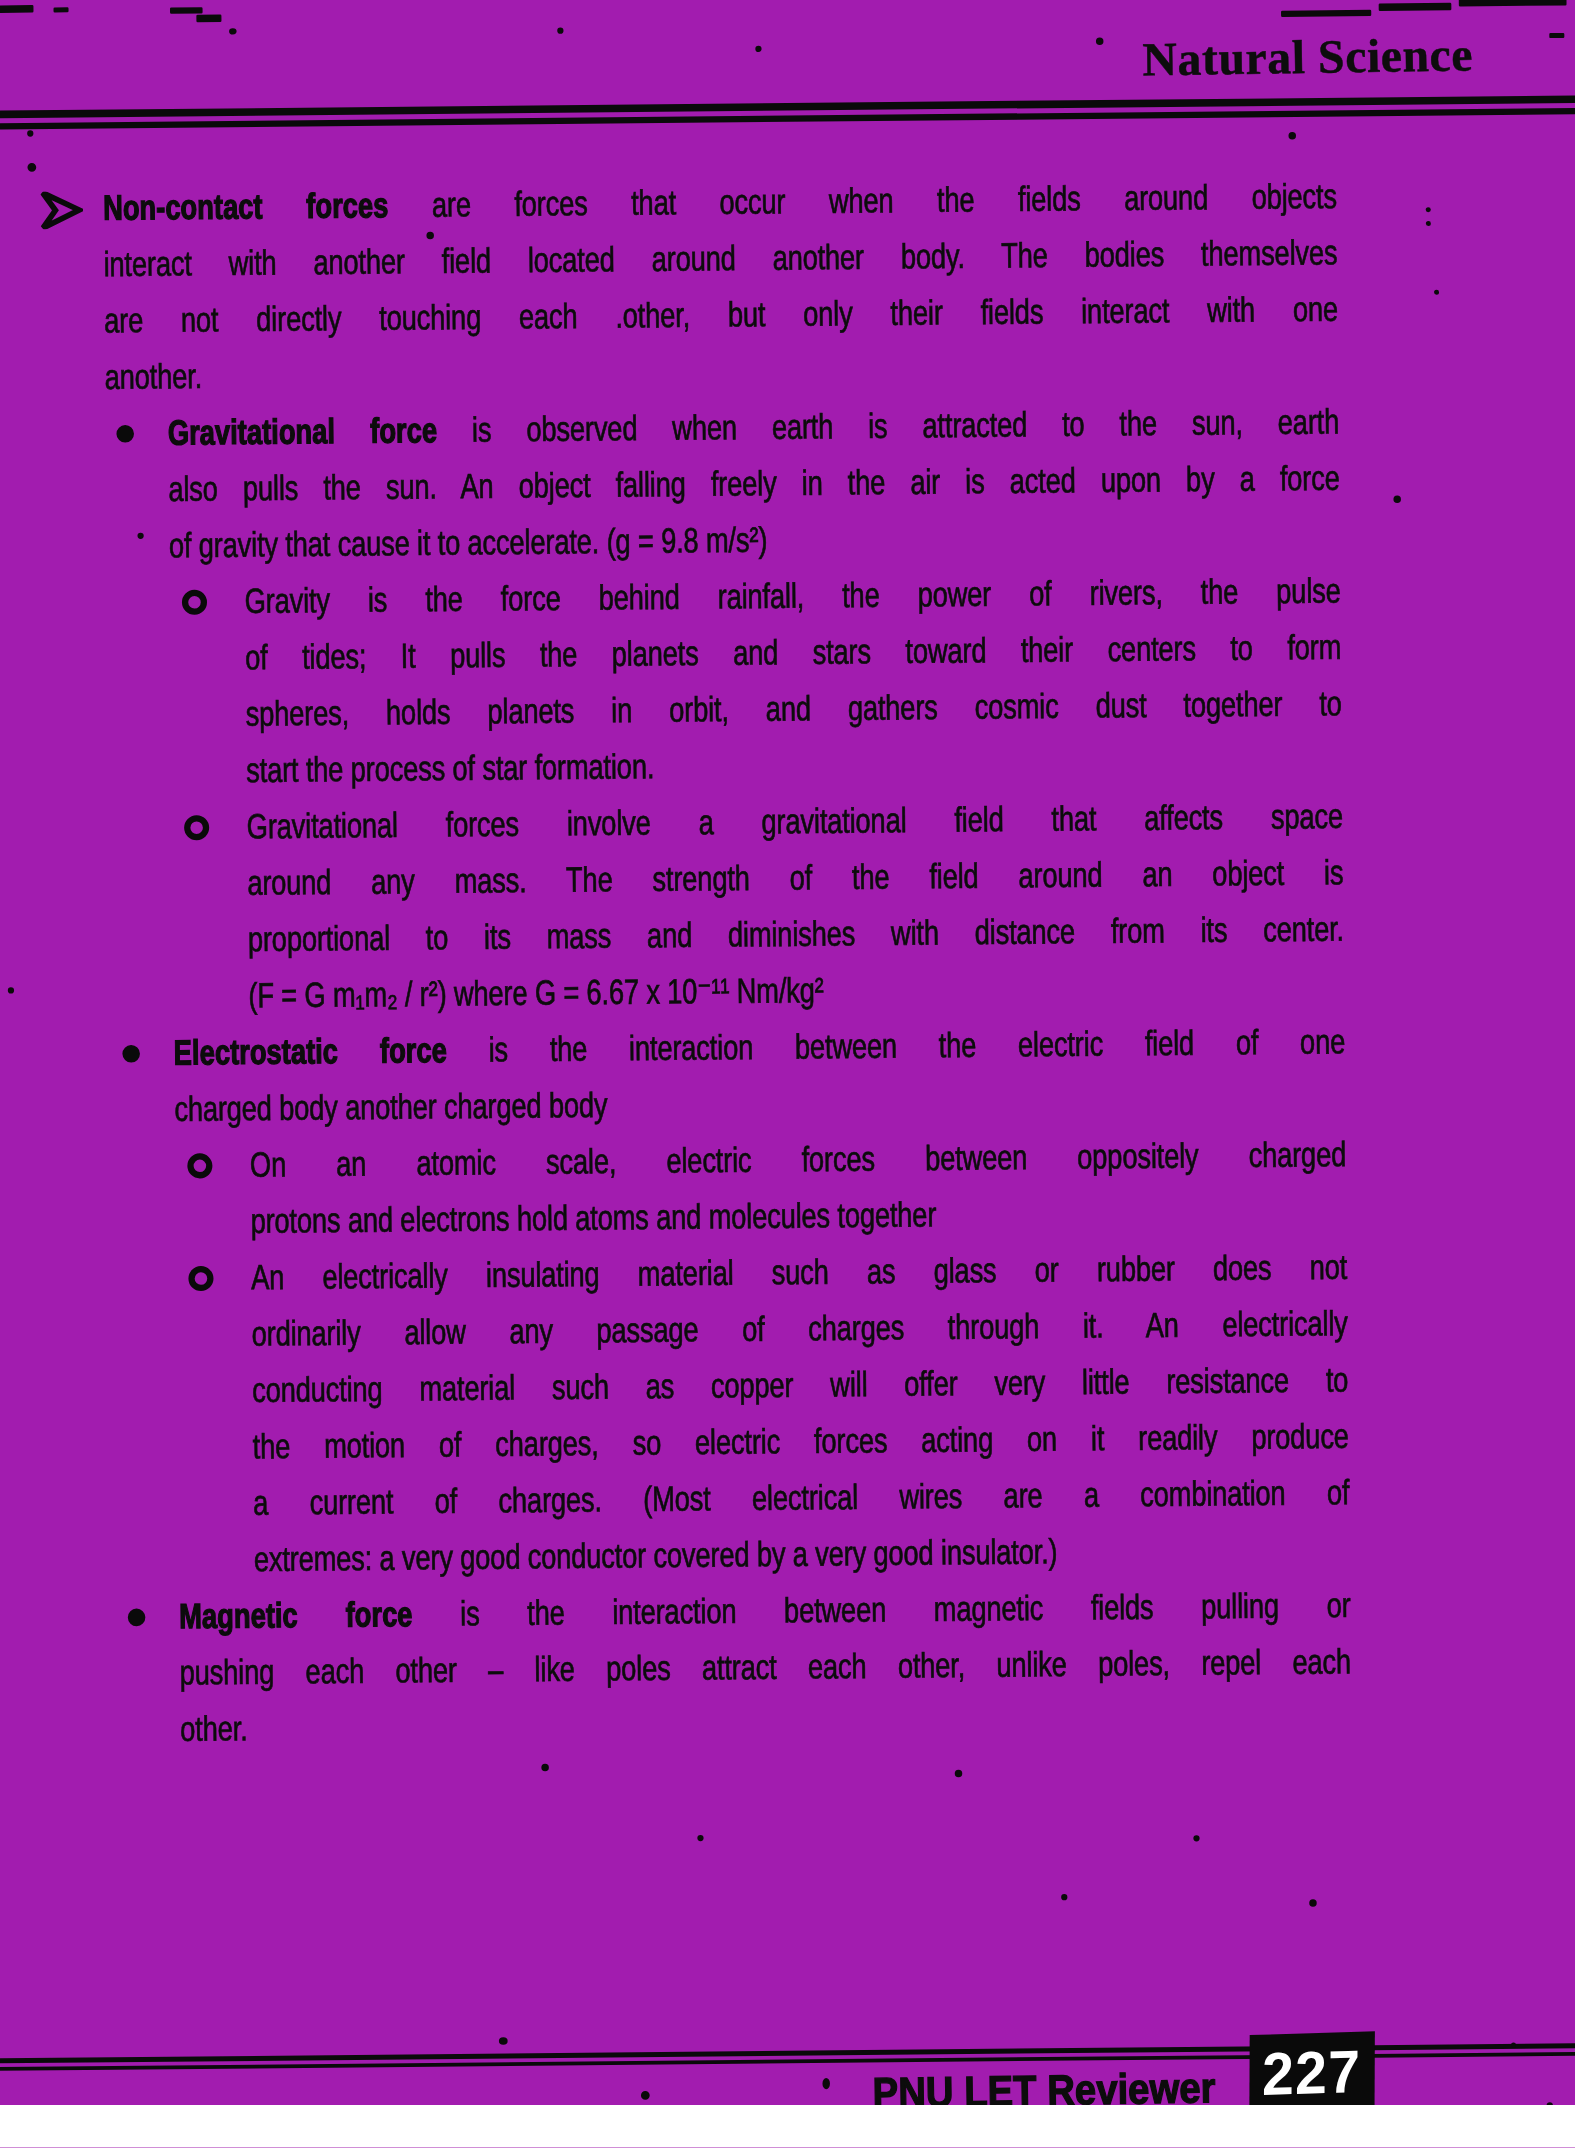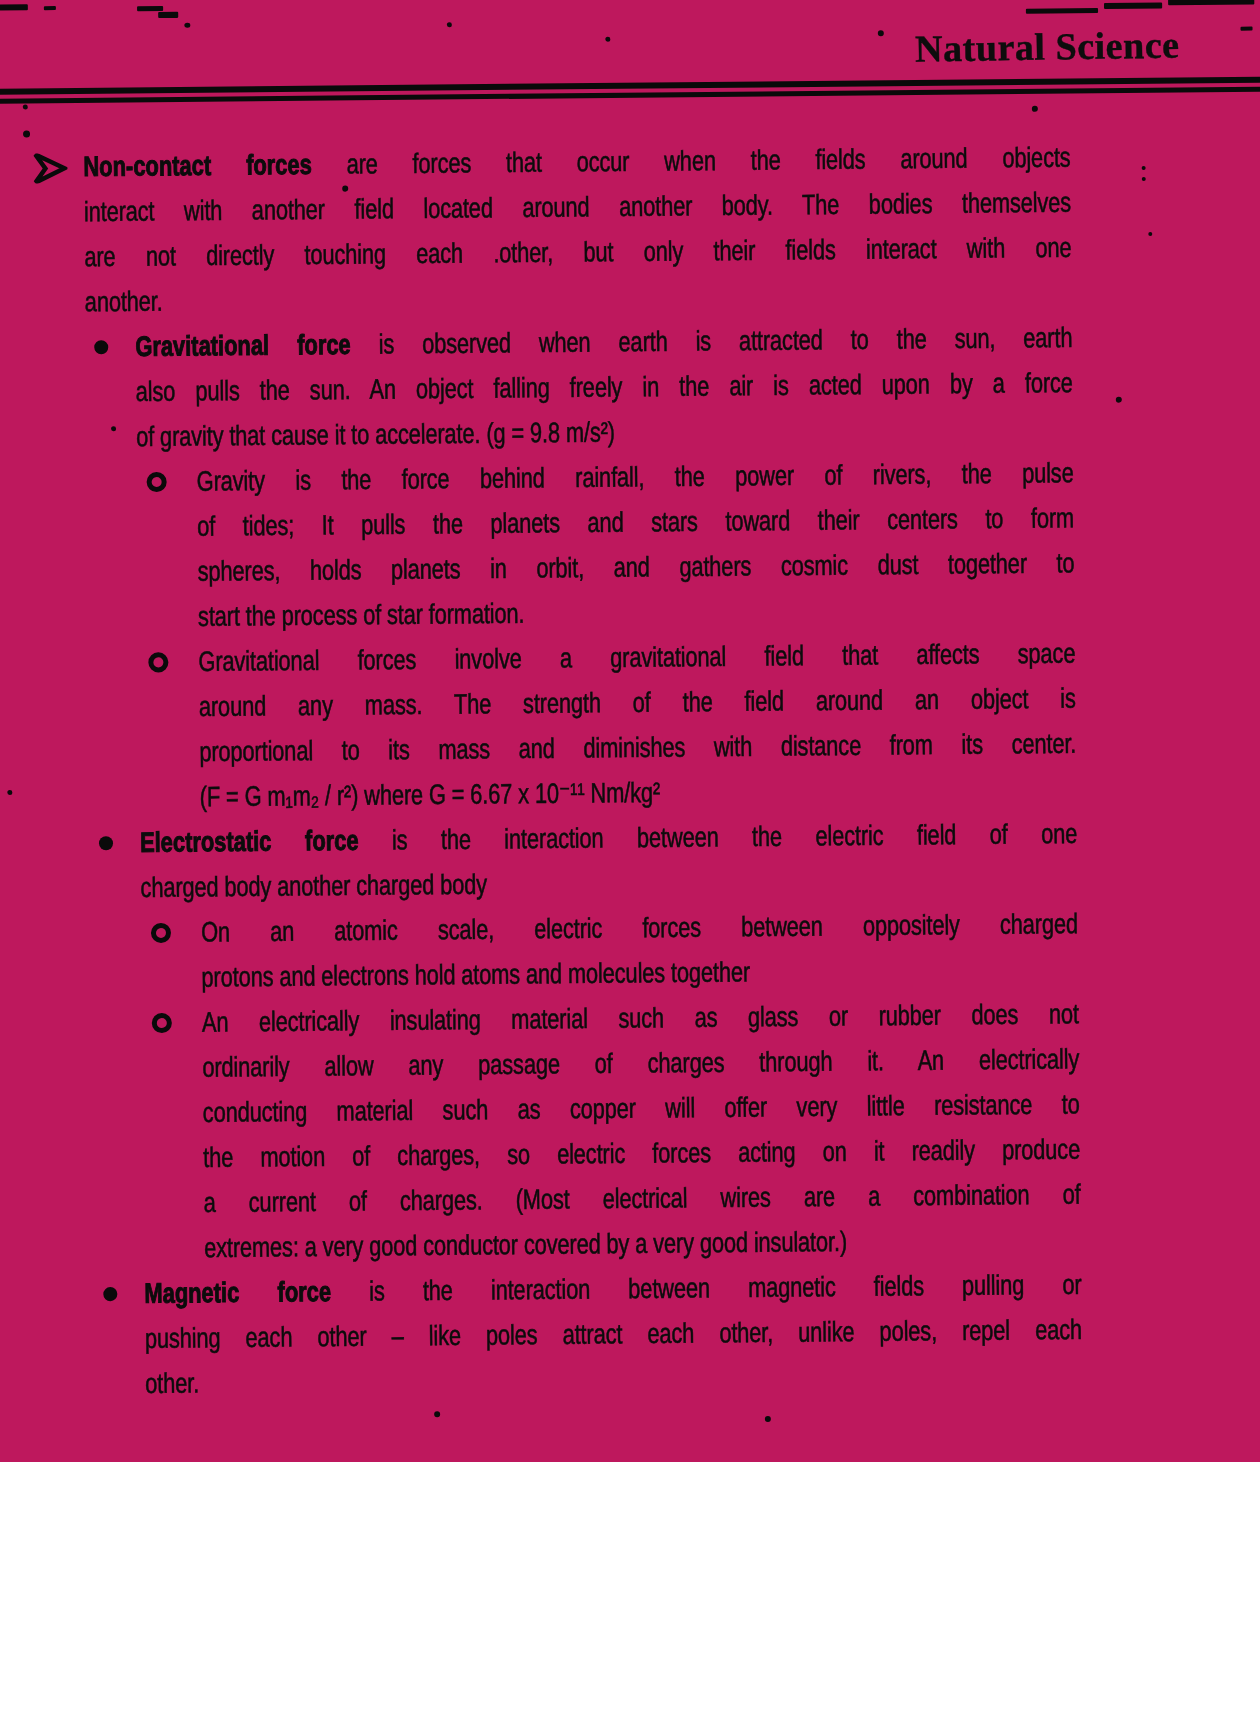--- a/index.html
+++ b/index.html
@@ -1,16 +1,16 @@
 <!DOCTYPE html>
 <html><head>
 <meta charset="utf-8">
 <style>
   html,body{margin:0;padding:0;background:#ffffff;}
-  #stage{position:relative;width:1260px;height:1462px;background:#be185d;overflow:hidden;
+  #stage{position:relative;width:1260px;height:1684px;background:#a21caf;overflow:hidden;
          font-family:"Liberation Sans","DejaVu Sans",sans-serif;color:#0c0c0c;}
   #page{position:absolute;left:0;top:0;right:0;bottom:0;transform:rotate(-0.55deg) scale(1.002);transform-origin:50% 50%;}
 
   
   .header-title{position:absolute;left:905px;top:30px;width:280px;text-align:right;
       font-family:"Liberation Serif","DejaVu Serif",serif;font-weight:700;font-size:38px;
       letter-spacing:0.5px;color:#0d0d0d;transform:rotate(-0.35deg);-webkit-text-stroke:0.4px #0d0d0d;}
 
   
   .rule{position:absolute;left:-10px;right:-10px;}

